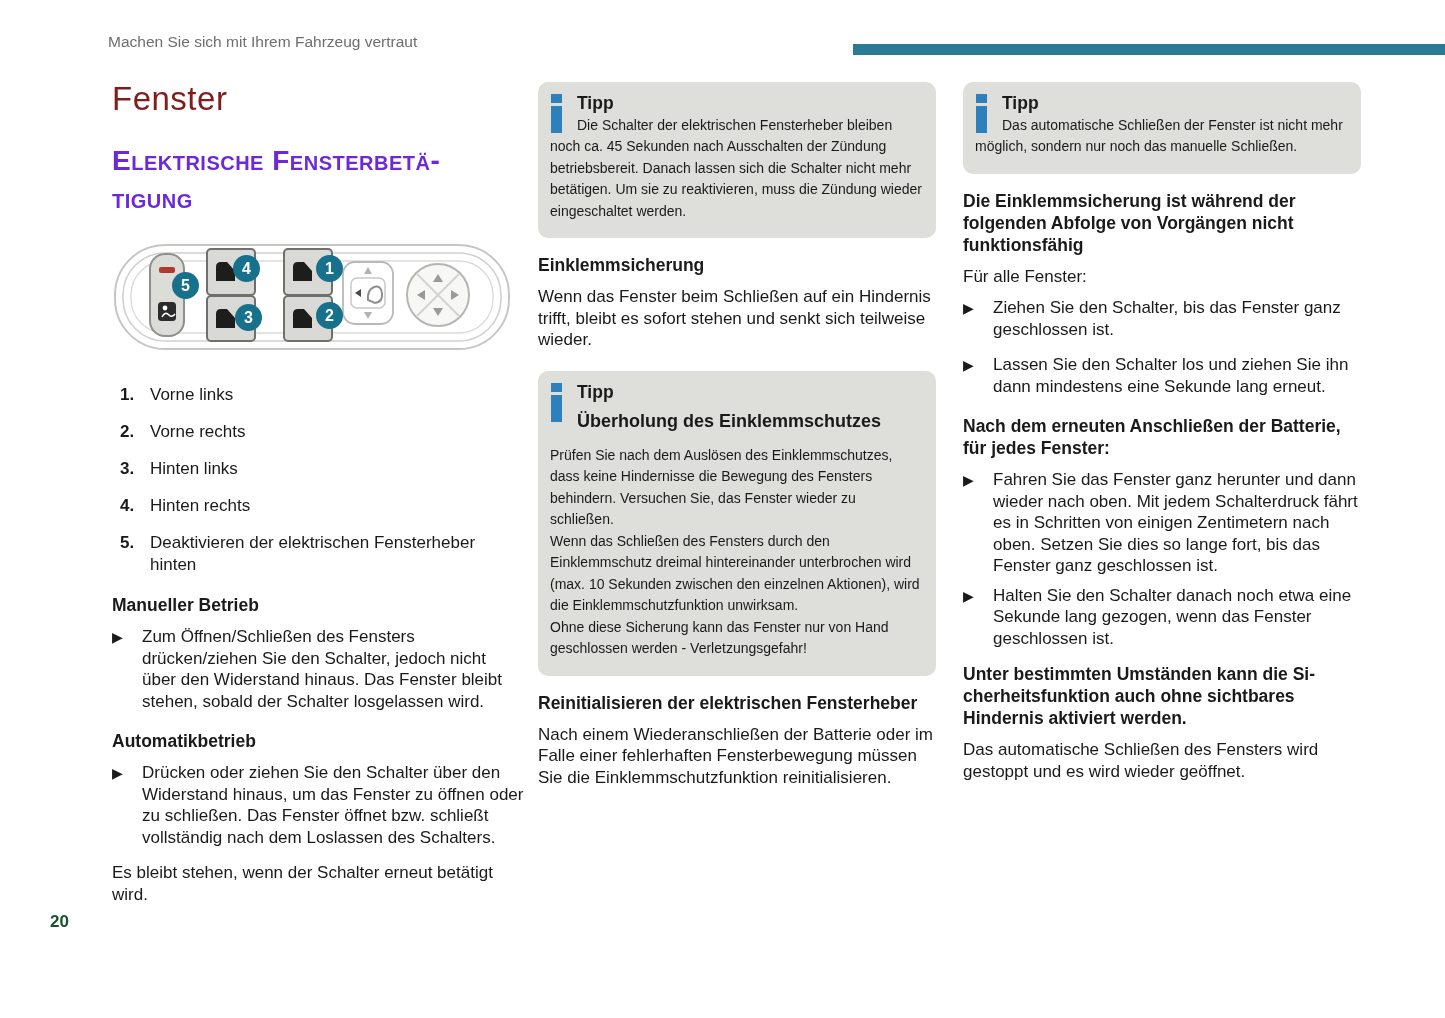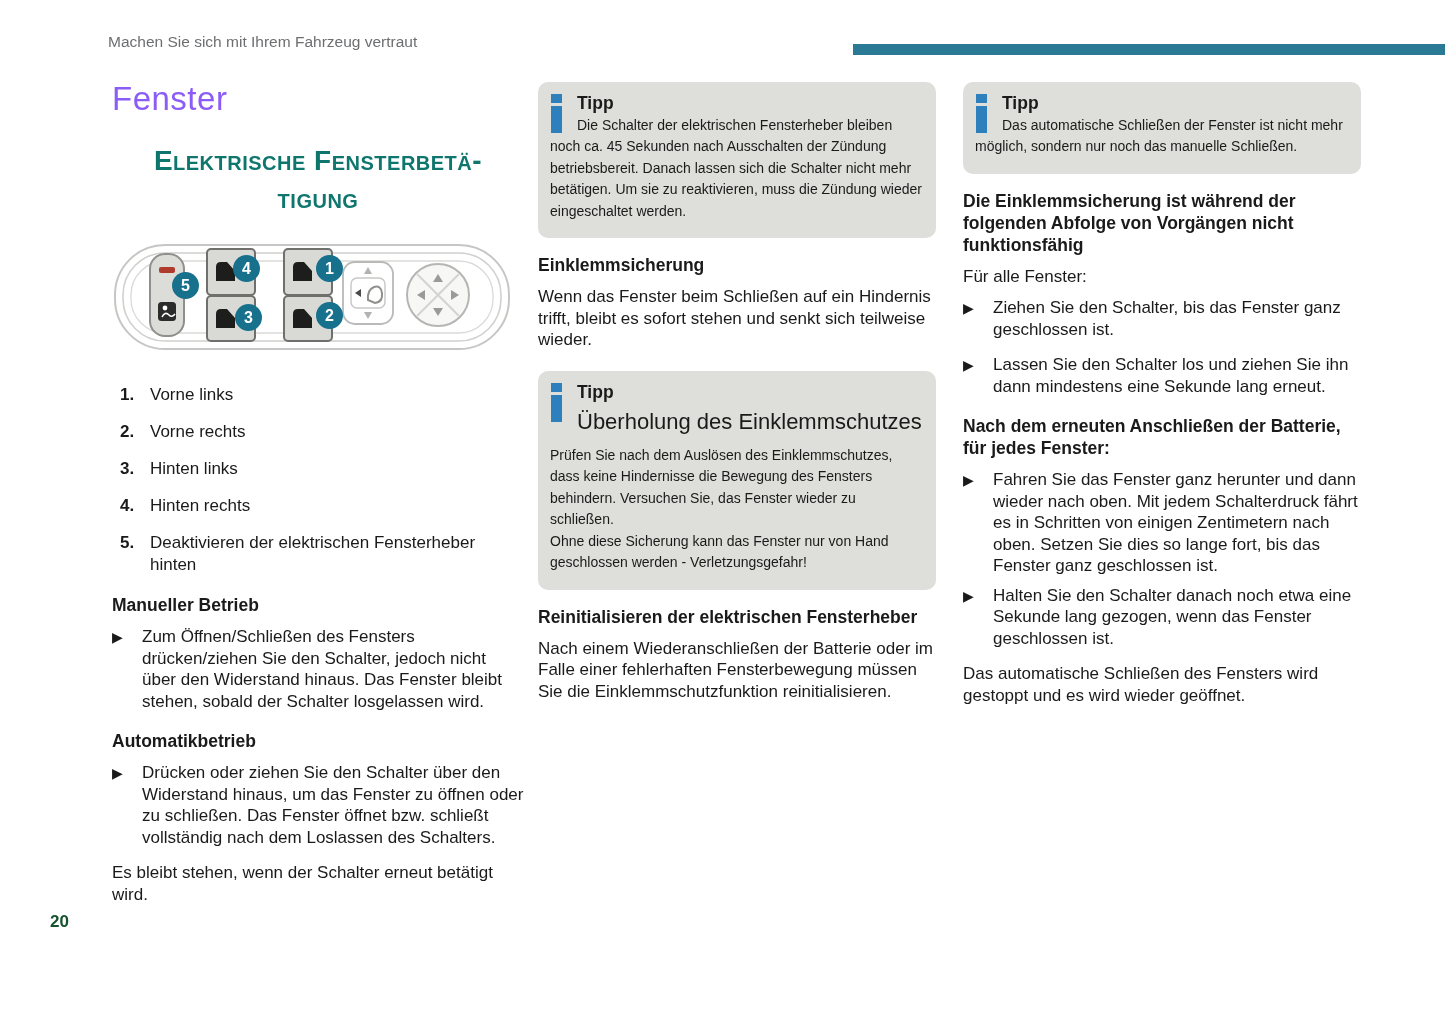--- a/index.html
+++ b/index.html
@@ -8,23 +8,23 @@
 
   .hdr-text { position:absolute; left:108px; top:33px; font-size:15.5px; color:#6d6e70; }
   .teal-bar { position:absolute; left:853px; top:44px; width:592px; height:11px; background:#2a7a96; }
   .page-num { position:absolute; left:50px; top:912px; font-size:17px; font-weight:700; color:#14532d; }
 
   .col { position:absolute; top:80px; }
   .col-left  { left:112px; width:412px; }
   .col-mid   { left:538px; top:82px; width:398px; }
   .col-right { left:963px; top:82px; width:398px; }
 
-  .doc-title { font-size:33px; font-weight:400; color:#8b5cf6; margin:0 0 24px 0; letter-spacing:0.5px; }
-  .main-heading { font-weight:700; font-size:28px; line-height:38px; color:#0f766e;
-                  font-variant:small-caps; letter-spacing:0.5px; margin:0 0 20px 0;text-align:center; }
+  .doc-title { font-size:33px; font-weight:400; color:#7f1d1d; margin:0 0 24px 0; letter-spacing:0.5px; }
+  .main-heading { font-weight:700; font-size:28px; line-height:38px; color:#6d28d9;
+                  font-variant:small-caps; letter-spacing:0.5px; margin:0 0 20px 0; }
 
   .diagram { position:relative; width:400px; height:118px; margin:0 0 28px 0; }
   .diagram svg { display:block; }
   .badge { position:absolute; width:27px; height:27px; border-radius:50%; background:#17718c;
            color:#fff; font-weight:700; font-size:16px; display:flex; align-items:center;
            justify-content:center; }
 
   .leg { display:flex; font-size:17px; line-height:22px; margin:0 0 15px 0; }
   .leg .n { width:38px; flex:0 0 38px; font-weight:700; padding-left:8px; box-sizing:border-box; }
 
@@ -33,21 +33,21 @@
   .bullet { display:flex; font-size:17px; line-height:21.5px; margin:0 0 14px 0; }
   .bullet .arr { width:30px; flex:0 0 30px; font-size:14px; padding-top:1px; }
   .bullet .txt { flex:1; }
 
   .tipbox { position:relative; background:#dededa; border-radius:10px;
             padding:11px 14px 16px 12px; margin:0 0 16px 0; }
   .tip-i { position:absolute; left:13px; top:12px; }
   .tip-i .dot  { width:11px; height:9px;  background:#2e80bd; margin-bottom:3px; }
   .tip-i .stem { width:11px; height:27px; background:#2e80bd; }
   .tip-label { font-weight:700; font-size:17.5px; line-height:21.5px; margin-left:27px; }
-  .tip-sub   { font-weight:400; font-size:22px; line-height:21.5px; margin:8px 0 12px 27px; }
+  .tip-sub   { font-weight:700; font-size:18px; line-height:21.5px; margin:8px 0 12px 27px; }
   .tip-para  { font-size:14px; line-height:21.5px; margin:0; }
   .tip-para.first { text-indent:27px; }
 
   .pre-wrap { white-space:pre-line; }
   .tight { margin-bottom:10px; }
 </style>
 </head>
 <body>
 
 <div class="page">
@@ -173,20 +173,21 @@
     <div class="para">Wenn das Fenster beim Schließen auf ein Hindernis trifft, bleibt es sofort stehen und senkt sich teilweise wieder.</div>
 
     <div class="tipbox" style="margin-top:20px;">
       <div class="tip-i">
           <div class="dot"></div>
           <div class="stem"></div>
         </div>
       <div class="tip-label">Tipp</div>
       <div class="tip-sub">Überholung des Einklemmschutzes</div>
       <div class="tip-para">Prüfen Sie nach dem Auslösen des Einklemmschutzes, dass keine Hindernisse die Bewegung des Fensters behindern. Versuchen Sie, das Fenster wieder zu schließen.</div>
+      <div class="tip-para">Wenn das Schließen des Fensters durch den Einklemmschutz dreimal hintereinander unterbrochen wird (max. 10 Sekunden zwischen den einzelnen Aktionen), wird die Einklemmschutzfunktion unwirksam.</div>
       <div class="tip-para">Ohne diese Sicherung kann das Fenster nur von Hand geschlossen werden - Verletzungsgefahr!</div>
     </div>
 
     <div class="sec-h" style="margin-top:6px;">Reinitialisieren der elektrischen Fensterheber</div>
     <div class="para">Nach einem Wiederanschließen der Batterie oder im Falle einer fehlerhaften Fensterbewegung müssen Sie die Einklemmschutzfunktion reinitialisieren.</div>
   </div>
 
   <div class="col col-right">
 
     <div class="tipbox">
@@ -212,17 +213,20 @@
     <div class="sec-h">Nach dem erneuten Anschließen der Batterie, für jedes Fenster:</div>
     <div class="bullet" style="margin-bottom:8px;">
       <span class="arr">▶</span>
       <span class="txt">Fahren Sie das Fenster ganz herunter und dann wieder nach oben. Mit jedem Schalterdruck fährt es in Schritten von einigen Zentimetern nach oben. Setzen Sie dies so lange fort, bis das Fenster ganz geschlossen ist.</span>
     </div>
     <div class="bullet">
       <span class="arr">▶</span>
       <span class="txt">Halten Sie den Schalter danach noch etwa eine Sekunde lang gezogen, wenn das Fenster geschlossen ist.</span>
     </div>
 
+    <div class="sec-h pre-wrap" style="margin-top:14px;">Unter bestimmten Umständen kann die Si-
+cherheitsfunktion auch ohne sichtbares
+Hindernis aktiviert werden.</div>
     <div class="para">Das automatische Schließen des Fensters wird gestoppt und es wird wieder geöffnet.</div>
   </div>
 
   <div class="page-num">20</div>
 </div>
 
 </body></html>

